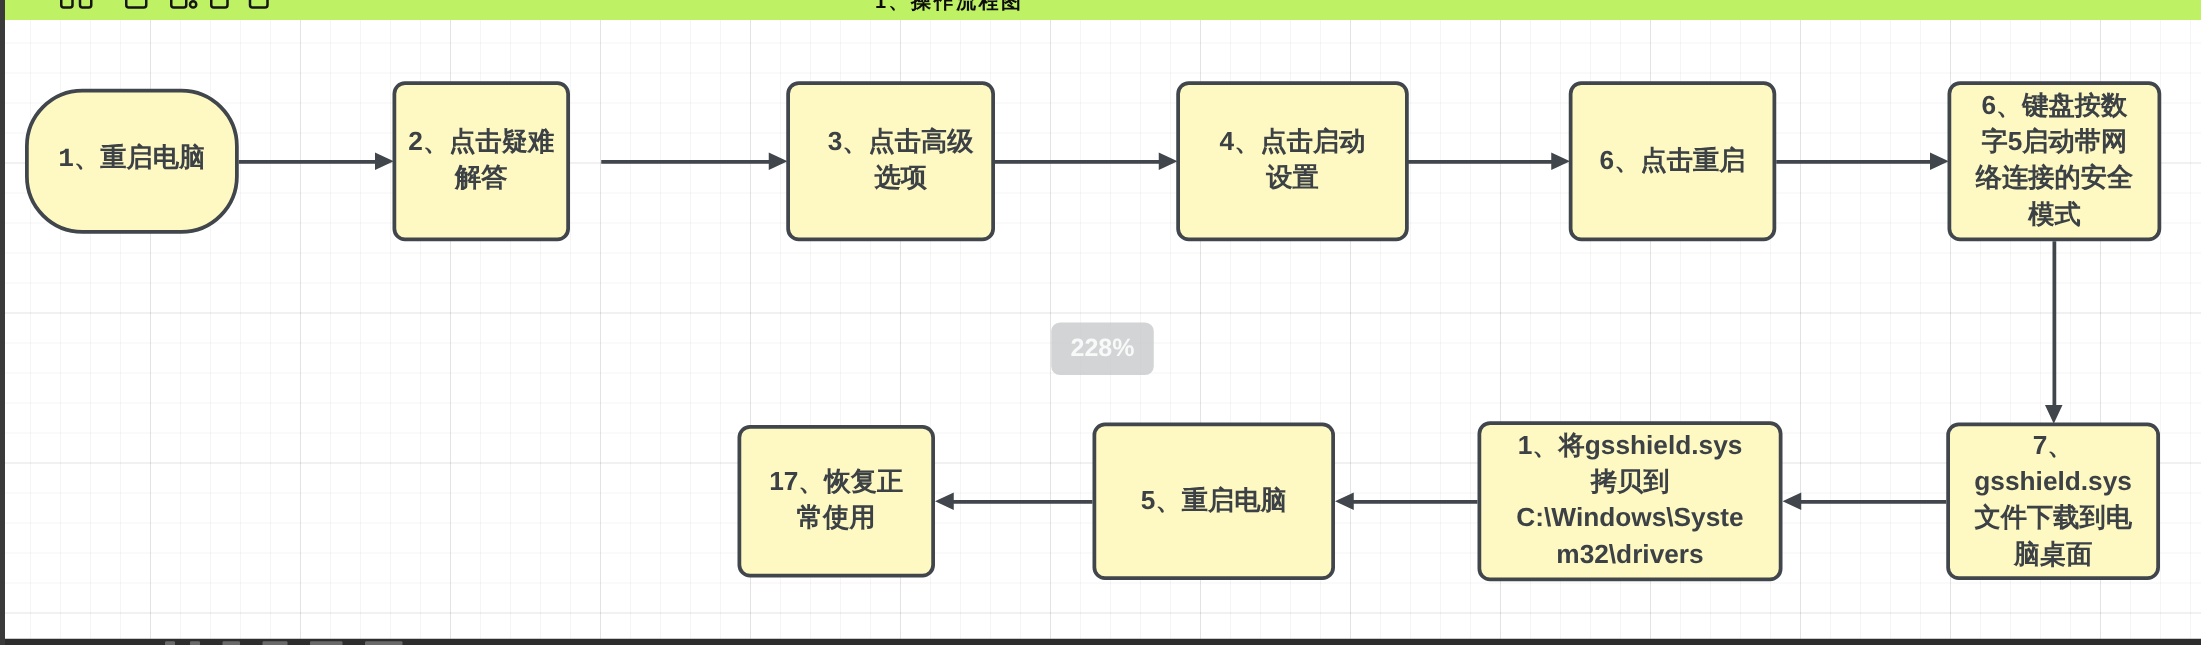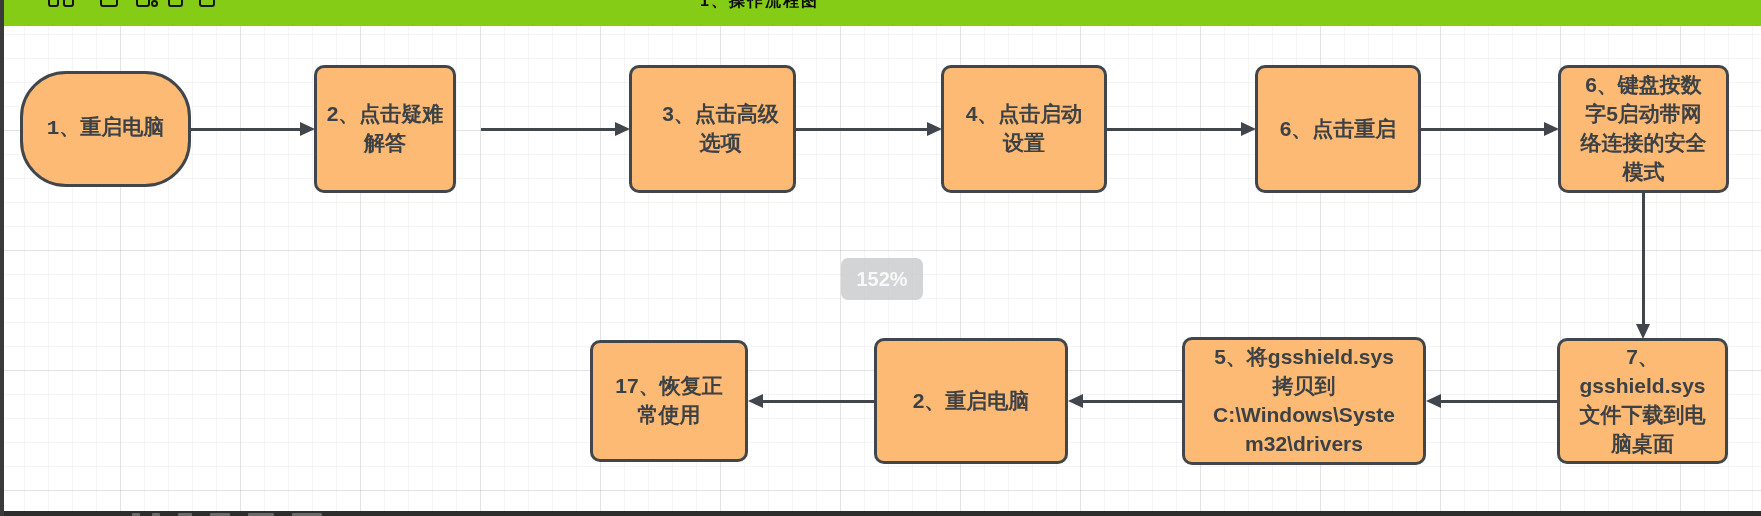--- a/index.html
+++ b/index.html
@@ -14,22 +14,22 @@
     position:absolute; left:0; top:10px; right:0; bottom:5px; background:#fff;
     background-image:
       linear-gradient(to right, rgba(0,0,0,0.075) 1px, transparent 1px),
       linear-gradient(to bottom, rgba(0,0,0,0.075) 1px, transparent 1px),
       linear-gradient(to right, rgba(0,0,0,0.040) 1px, transparent 1px),
       linear-gradient(to bottom, rgba(0,0,0,0.040) 1px, transparent 1px);
     background-size:120px 120px,120px 120px,24px 24px,24px 24px;
   }
   
   .top-bar {
-    position:absolute; left:0; top:0; width:100%; height:26px;
-    background:#84cc16; overflow:hidden; z-index:30;
+    position:absolute; left:0; top:0; width:100%; height:16px;
+    background:#bef264; overflow:hidden; z-index:30;
   }
   .top-bar .tb-icon {
     position:absolute; top:-8px; height:15px;
     border:2px solid #161616; border-radius:3px; background:transparent;
   }
   .top-bar .tb-dot {
     position:absolute; top:0px; width:7px; height:7px;
     border:2px solid #161616; border-radius:50%;
   }
   .top-bar .tb-title {
@@ -42,21 +42,21 @@
   }
   .bottom-bar {
     position:absolute; left:0; bottom:0; width:100%; height:5px;
     background:#2d2d2d; z-index:30; overflow:hidden;
   }
   .bottom-bar .bb-glyph {
     position:absolute; top:2px; height:6px; background:#6a6a6a; width:8px; border-radius:1px;
   }
   
   .node {
-    position:absolute; background:#fdba74; border:3px solid #40464b; border-radius:10px;
+    position:absolute; background:#fef9c3; border:3px solid #40464b; border-radius:10px;
     display:flex; align-items:center; justify-content:center; text-align:center;
     z-index:10;
   }
   .node.stadium { border-radius:46px; }
   .node .label {
     white-space:pre-line; font-size:21px; font-weight:bold; color:#3c4145;
     line-height:1.38; padding:0 4px;
   }
   
   .edge-h { position:absolute; height:3px; background:#40464b; z-index:5; }
@@ -109,47 +109,47 @@
     <span class="label">1、重启电脑</span>
   </div>
   <div class="node" style="left:314px;top:65px;width:142px;height:128px;">
     <span class="label">2、点击疑难
 解答</span>
   </div>
   <div class="node" style="left:629px;top:65px;width:167px;height:128px;padding-left:16px;">
     <span class="label">3、点击高级
 选项</span>
   </div>
-  <div class="node" style="left:941px;top:65px;width:166px;height:128px;">
+  <div class="node" style="left:941px;top:65px;width:186px;height:128px;">
     <span class="label">4、点击启动
 设置</span>
   </div>
   <div class="node" style="left:1255px;top:65px;width:166px;height:128px;">
     <span class="label">6、点击重启</span>
   </div>
   <div class="node" style="left:1558px;top:65px;width:171px;height:128px;">
     <span class="label">6、键盘按数
 字5启动带网
 络连接的安全
 模式</span>
   </div>
   <div class="node" style="left:1557px;top:338px;width:171px;height:126px;">
     <span class="label">7、
 gsshield.sys
 文件下载到电
 脑桌面</span>
   </div>
   <div class="node" style="left:1182px;top:337px;width:244px;height:128px;">
-    <span class="label">5、将gsshield.sys
+    <span class="label">1、将gsshield.sys
 拷贝到
 C:\Windows\Syste
 m32\drivers</span>
   </div>
   <div class="node" style="left:874px;top:338px;width:194px;height:126px;">
-    <span class="label">2、重启电脑</span>
+    <span class="label">5、重启电脑</span>
   </div>
   <div class="node" style="left:590px;top:340px;width:158px;height:122px;">
     <span class="label">17、恢复正
 常使用</span>
   </div>
 
   <div class="edge-h" style="left:191px;top:128px;width:112px;"></div>
   <div class="head-right" style="left:300px;top:122px;"></div>
 
   <div class="edge-h" style="left:481px;top:128px;width:135px;"></div>
@@ -169,15 +169,15 @@
 
   <div class="edge-h" style="left:1440px;top:400px;width:117px;"></div>
   <div class="head-left" style="left:1426px;top:394px;"></div>
 
   <div class="edge-h" style="left:1082px;top:400px;width:100px;"></div>
   <div class="head-left" style="left:1068px;top:394px;"></div>
 
   <div class="edge-h" style="left:762px;top:400px;width:112px;"></div>
   <div class="head-left" style="left:748px;top:394px;"></div>
 
-  <div class="zoom-toast">152%</div>
+  <div class="zoom-toast">228%</div>
 
 </div>
 
 </body></html>

